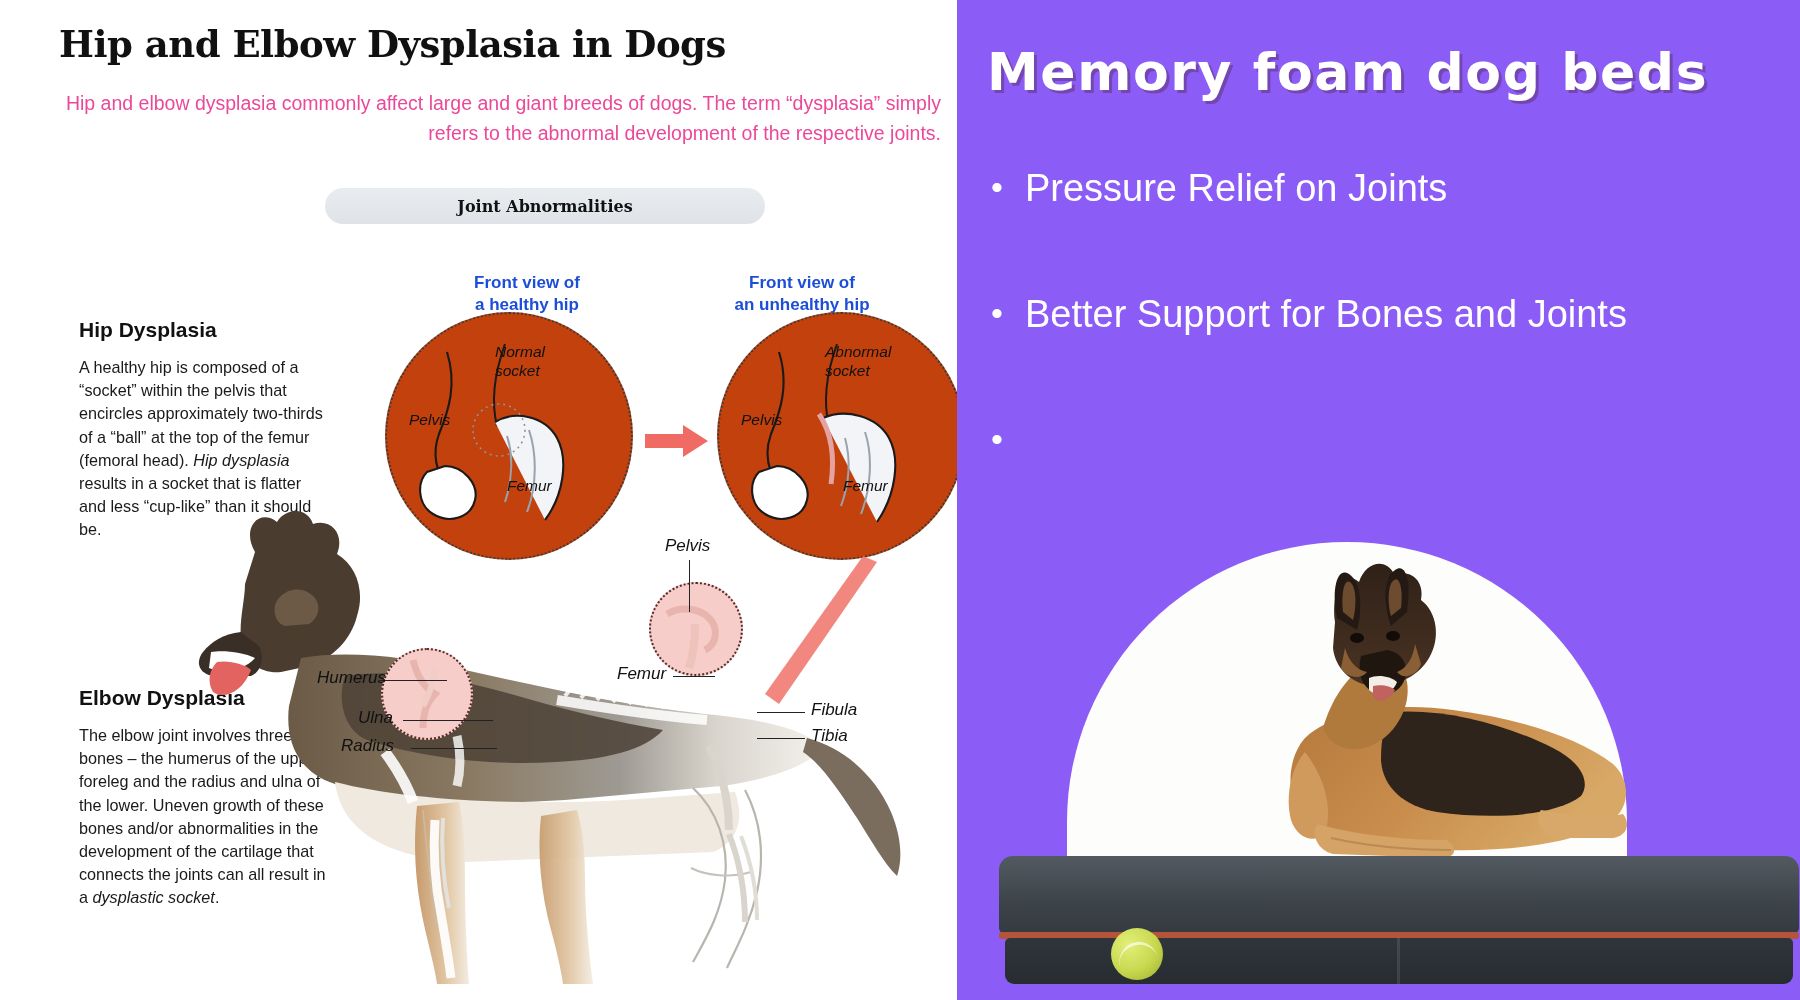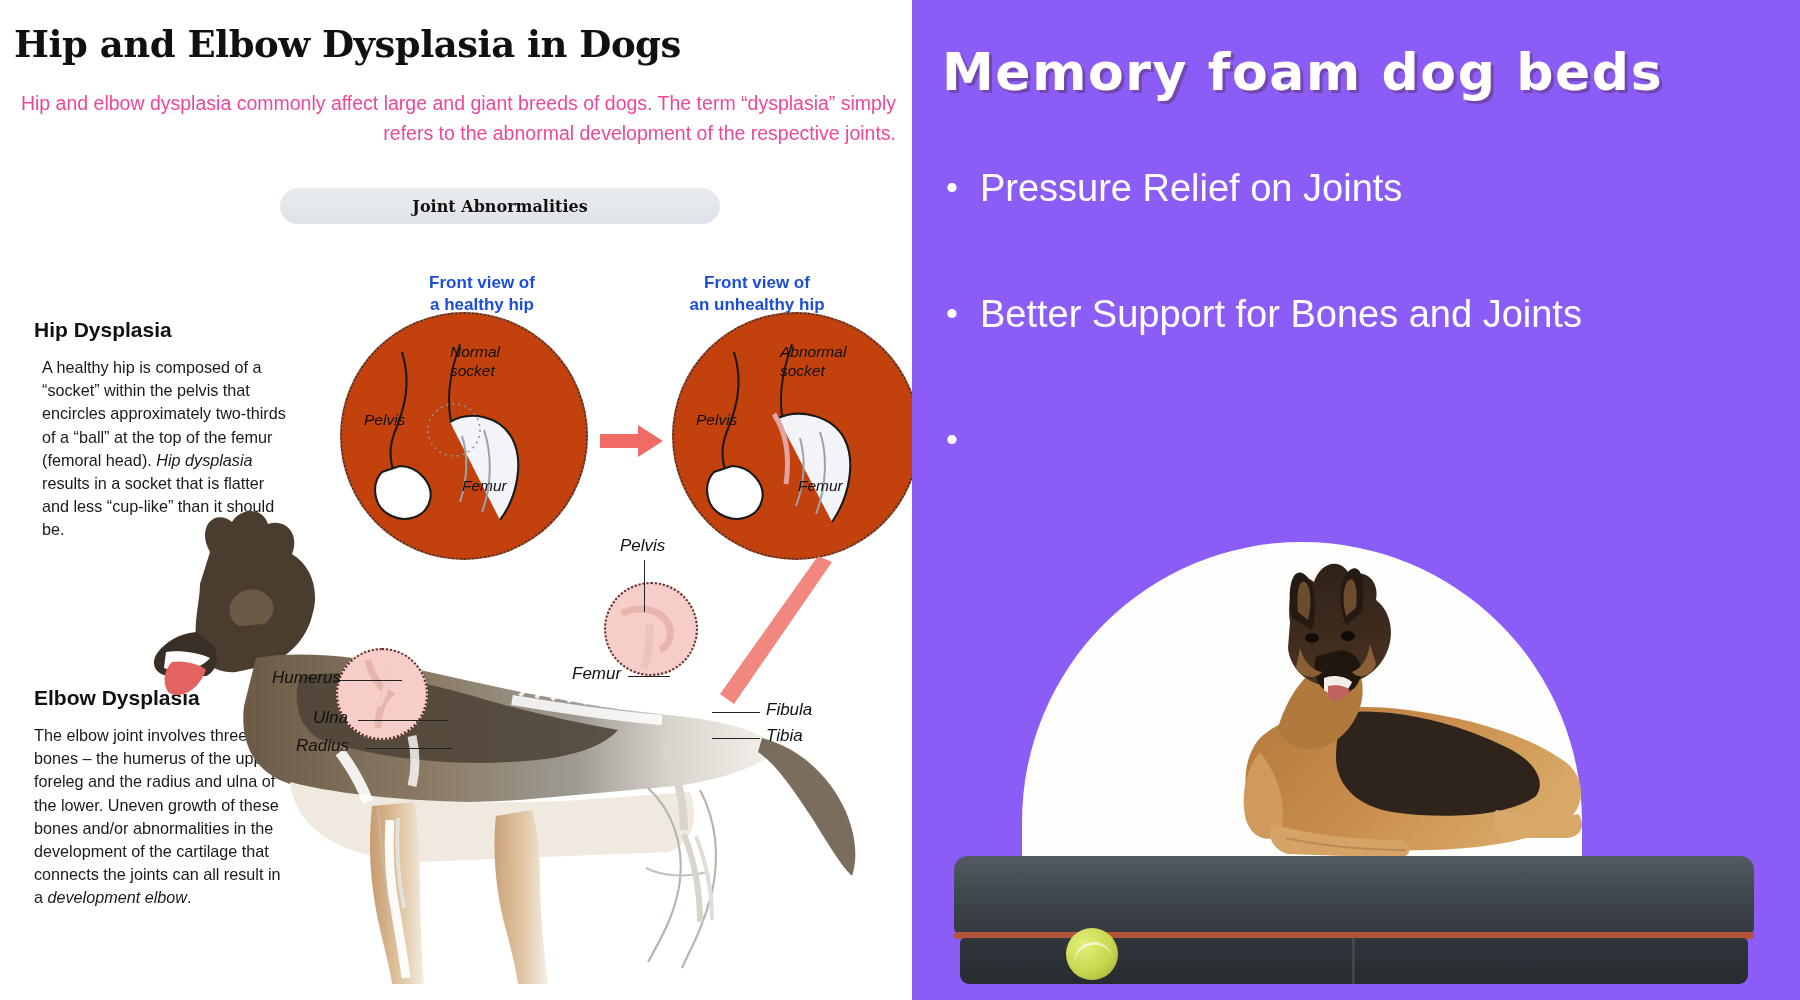--- a/index.html
+++ b/index.html
@@ -2,21 +2,21 @@
 <html><head>
 <meta charset="utf-8">
 <style>
   * { margin:0; padding:0; box-sizing:border-box; }
   html, body { width:1800px; height:1000px; }
   body {
     font-family:"Liberation Sans", sans-serif;
     background:#ffffff;
     overflow:hidden;
   }
-  .page { position:relative; width:1800px; height:816px; display:flex; }
+  .page { position:relative; width:1800px; height:816px; display:flex;padding-left:45px; }
 
   
   .left-panel {
     position:relative;
     width:912px; height:1000px;
     background:#ffffff;
     overflow:hidden;
     flex:0 0 912px;
   }
   .lp-title {
@@ -54,21 +54,21 @@
   }
   .sec-body {
     position:absolute;
     font-family:"Liberation Sans", sans-serif;
     font-size:16.2px; line-height:23.2px; color:#1a1a1a;
     width:248px;
   }
   .sec-body i { font-style:italic; }
 
   .hip-head { left:34px; top:318px; }
-  .hip-body { left:42px; top:356px; }
+  .hip-body { left:34px; top:356px; }
   .elbow-head { left:34px; top:686px; }
   .elbow-body { left:34px; top:724px; }
 
   
   .viewcap {
     position:absolute; text-align:center;
     font-family:"Liberation Sans", sans-serif;
     font-weight:bold; font-size:17px; line-height:22px; color:#1d4ed8;
   }
   .viewcap-healthy { left:402px; top:272px; width:160px; }
@@ -213,21 +213,21 @@
     <p class="lp-intro">Hip and elbow dysplasia commonly affect large and giant breeds of dogs. The term “dysplasia” simply refers to the abnormal development of the respective joints.</p>
 
     <div class="lp-banner">
       <span>Joint Abnormalities</span>
     </div>
 
     <div class="sec-head hip-head">Hip Dysplasia</div>
     <div class="sec-body hip-body"><span>A healthy hip is composed of a “socket” within the pelvis that encircles approximately two-thirds of a “ball” at the top of the femur (femoral head).  </span><i>Hip dysplasia</i><span> results in a socket that is flatter and less “cup-like” than it should be.</span></div>
 
     <div class="sec-head elbow-head">Elbow Dysplasia</div>
-    <div class="sec-body elbow-body"><span>The elbow joint involves three bones – the humerus of the upper foreleg and the radius and ulna of the lower. Uneven growth of these bones and/or abnormalities in the development of the cartilage that connects the joints can all result in a </span><i>development elbow</i><span>.</span></div>
+    <div class="sec-body elbow-body"><span>The elbow joint involves three bones – the humerus of the upper foreleg and the radius and ulna of the lower. Uneven growth of these bones and/or abnormalities in the development of the cartilage that connects the joints can all result in a </span><i>dysplastic socket</i><span>.</span></div>
 
     <div class="viewcap viewcap-healthy">
       <div>Front view of</div>
       <div>a healthy hip</div>
     </div>
     <div class="viewcap viewcap-unhealthy">
       <div>Front view of</div>
       <div>an unhealthy hip</div>
     </div>
 

